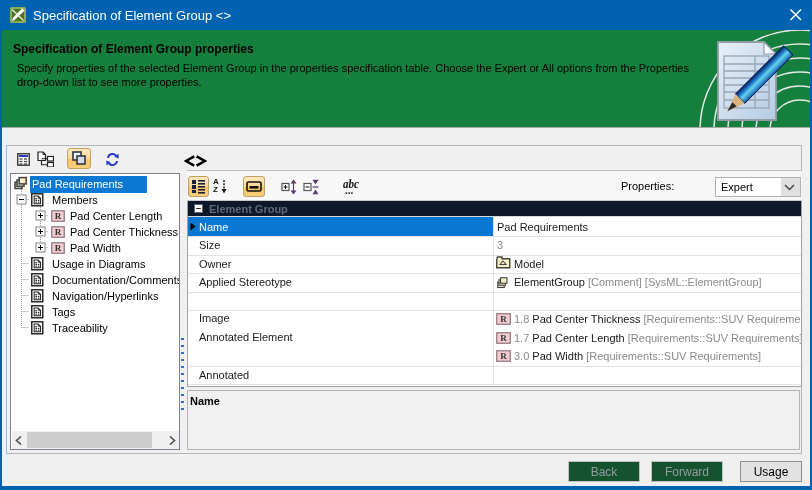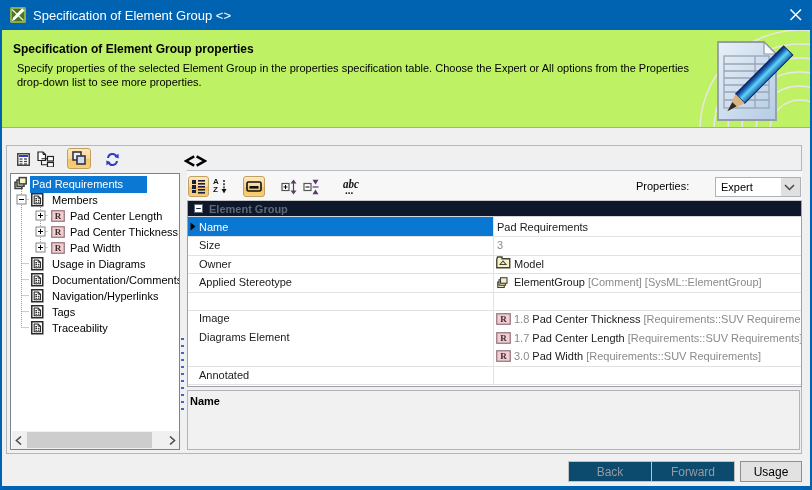--- a/index.html
+++ b/index.html
@@ -1,49 +1,49 @@
 <!DOCTYPE html>
 <html><head><meta charset="utf-8"><style>
 *{margin:0;padding:0;box-sizing:border-box;}
 html,body{width:812px;height:490px;overflow:hidden;}
 body{font-family:"Liberation Sans",sans-serif;position:relative;background:#f0f0f0;}
 .abs{position:absolute;}
 #titlebar{left:0;top:0;width:812px;height:30px;background:#0063b2;}
 #titletext{left:33px;top:0;height:30px;line-height:31px;color:#fff;font-size:13px;}
-#header{left:0;top:30px;width:812px;height:98px;background:#bef264;border-bottom:1px solid #a7a7a7;overflow:hidden;}
+#header{left:0;top:30px;width:812px;height:98px;background:#15803d;border-bottom:1px solid #a7a7a7;overflow:hidden;}
 #htitle{left:13px;top:12px;font-size:12px;font-weight:bold;color:#000;}
 #hpara{left:17px;top:30.5px;width:680px;font-size:11px;color:#000;line-height:14.5px;}
 #sideL{left:0;top:30px;width:2px;height:460px;background:#0063b2;}
 #sideR{left:810px;top:30px;width:2px;height:460px;background:#0063b2;}
 #sideB{left:0;top:486px;width:812px;height:4px;background:#0063b2;}
 #panel{left:6px;top:145px;width:796px;height:309px;border:1px solid #b4b7ba;background:#f0f0f0;}
 #tree{left:10px;top:173px;width:170px;height:277px;border:1px solid #7a838f;background:#fff;overflow:hidden;}
 .trow{position:absolute;height:16px;font-size:11px;color:#000;white-space:nowrap;line-height:16px;}
 #treesel{position:absolute;left:19px;top:1.5px;width:117px;height:17px;background:#0b79d4;}
 #hsb{left:12px;top:431px;width:167px;height:18px;background:#f0f0f0;}
 #hsbthumb{position:absolute;left:15px;top:1px;width:125px;height:16px;background:#cdcdcd;}
 #splitdots{left:181px;top:338px;width:3px;height:76px;background:repeating-linear-gradient(180deg,#3a6bc8 0px,#3a6bc8 2px,transparent 2px,transparent 7px);}
 #rtoolbar{left:187px;top:170px;width:615px;height:31px;background:#f7f7f7;border-top:1px solid #b6bdc3;border-bottom:1px solid #c8c8c8;}
-#proplabel{left:636px;top:180px;font-size:11px;color:#000;}
+#proplabel{left:621px;top:180px;font-size:11px;color:#000;}
 #combo{left:715px;top:177px;width:86px;height:20px;border:1px solid #adb2b8;background:#e0e0e0;}
 #combowhite{left:716px;top:178px;width:65px;height:18px;background:#fff;}
 #combotext{left:721px;top:181px;font-size:11px;color:#000;}
 #tbl{left:187px;top:201px;width:615px;height:186px;background:#fff;border:1px solid #9da2a8;border-top:none;overflow:hidden;}
 #ghead{position:absolute;left:0;top:0;width:613px;height:16px;background:#0f172a;border-bottom:1px solid #d5d8da;color:#5d6a79;font-weight:bold;font-size:11px;line-height:16px;}
 .lbl{position:absolute;left:11px;font-size:11px;color:#1a1a1a;line-height:18px;}
 .val{position:absolute;left:309px;font-size:11px;color:#1a1a1a;white-space:nowrap;line-height:18px;}
 .gry{color:#8a8a8a;}
 .rowline{position:absolute;left:0;width:613px;height:1px;background:#e2e2e2;}
 #vdiv{position:absolute;left:305px;top:16px;width:1px;height:168px;background:#e2e2e2;}
 #selrow{position:absolute;left:0;top:16px;width:305px;height:19px;background:#0a77d2;}
 #namepanel{left:187px;top:390px;width:613px;height:60px;background:#f1f1f1;border:1px solid #b4b4b4;}
 #nametext{position:absolute;left:2px;top:4px;font-size:11px;font-weight:bold;color:#000;}
 .btn{position:absolute;top:461px;width:62px;height:21px;font-size:12px;text-align:center;line-height:20px;}
 .btn.en{background:#e2e2e2;border:1px solid #8f8f8f;color:#000;}
-.btn.dis{background:#0c4a6e;border:1px solid #c2c2c2;color:#959aa2;width:84px;}
+.btn.dis{background:#14532d;border:1px solid #c2c2c2;color:#959aa2;width:72px;}
 .btn.def{border:1px solid #5a5a5a;}
 .ico{position:absolute;}
 </style></head><body>
 <div class="abs" id="titlebar"></div>
 <svg class="ico" style="left:10px;top:7px;" width="16" height="16">
  <rect x="0" y="0" width="16" height="16" rx="1.5" fill="#8aad4d"></rect>
  <rect x="2" y="2" width="12" height="12" fill="#4c7422"></rect>
  <path d="M2 2.5 L13.5 13.5" stroke="#e8f0d8" stroke-width="1.3" fill="none"></path>
  <polygon points="12.2,1.2 14.6,3.4 5.2,12.5 1.8,14.2 3.2,10.6" fill="#fff"></polygon>
 </svg>
@@ -312,21 +312,21 @@
  <div class="rowline" style="top:164.5px;"></div>
  <div class="rowline" style="top:183px;"></div>
  <svg class="ico" style="left:2px;top:21px;" width="6" height="9">
       <polygon points="0.5,0.5 5.5,4.5 0.5,8.5" fill="#000"></polygon>
     </svg>
  <div class="lbl" style="top:16.5px;color:#fff;">Name</div>
  <div class="lbl" style="top:35px;">Size</div>
  <div class="lbl" style="top:53.5px;">Owner</div>
  <div class="lbl" style="top:72px;">Applied Stereotype</div>
  <div class="lbl" style="top:108px;">Image</div>
- <div class="lbl" style="top:127px;">Diagrams Element</div>
+ <div class="lbl" style="top:127px;">Annotated Element</div>
  <div class="lbl" style="top:164.5px;">Annotated</div>
  <div class="val" style="top:16.5px;">Pad Requirements</div>
  <div class="val gry" style="top:35px;">3</div>
  <div class="val" style="top:53.5px;left:326px;">Model</div>
  <svg class="ico" style="left:308px;top:55px;" width="15" height="13">
   <path d="M0.75 3.5 L0.75 11.75 L13.75 11.75 L13.75 2.75 L6 2.75 L6 1 L1.5 1 L0.75 3.5 Z" fill="#f7f2c8" stroke="#44443c" stroke-width="1.4"></path>
   <polygon points="4,8.5 7,5 10,8.5" fill="none" stroke="#44443c" stroke-width="1.1"></polygon>
  </svg>
  <div class="val" style="top:72px;left:326px;">ElementGroup <span class="gry">[Comment] [SysML::ElementGroup]</span></div>
  <svg class="ico" style="left:309px;top:76px;" width="13" height="12">

